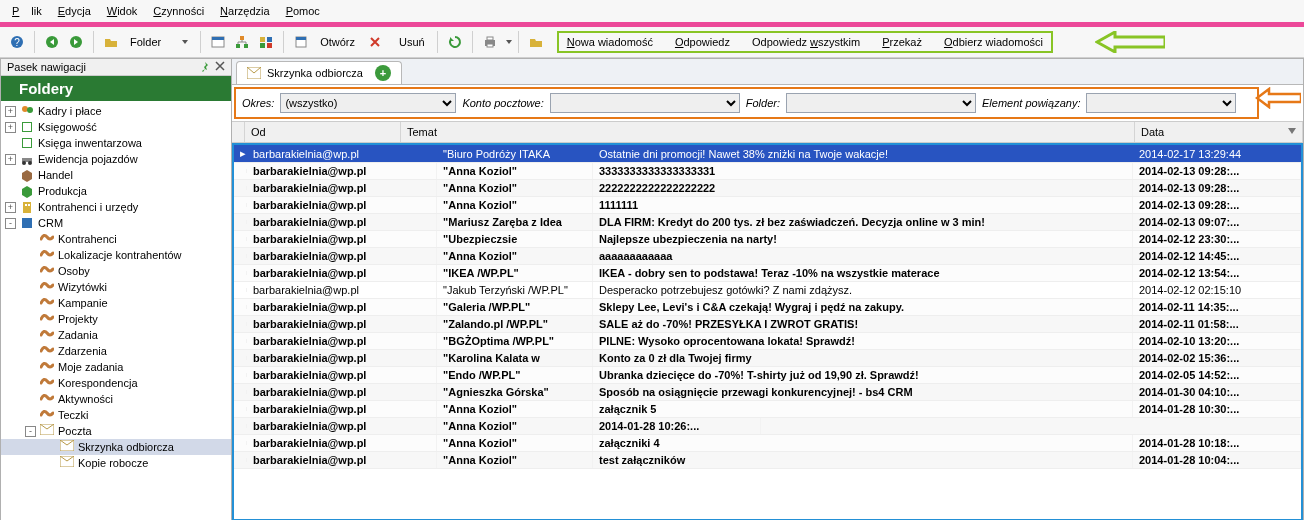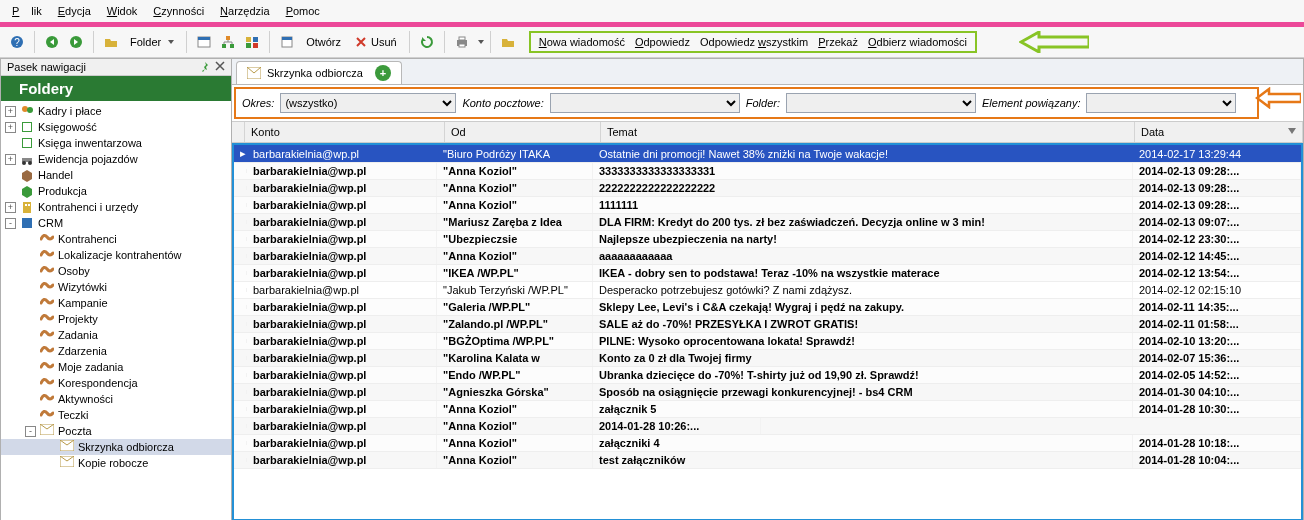--- a/index.html
+++ b/index.html
@@ -30,29 +30,29 @@
     gap: 2px;
     padding: 4px 6px;
     background: #f7f7f7;
     border-bottom: 1px solid #d0d0d0;
   }
   .tb-sep { width:1px; height:22px; background:#d0d0d0; margin:0 4px; }
   .tb-btn {
     display:inline-flex; align-items:center; justify-content:center;
     width:22px; height:22px; border:1px solid transparent; border-radius:3px;
   }
-  .tb-text-btn { display:inline-flex; align-items:center; gap:4px; padding:2px 6px; }
+  .tb-text-btn { display:inline-flex; align-items:center; gap:18px; padding:2px 6px; }
   .dropdown-caret {
     width:0;height:0;border-left:3px solid transparent;border-right:3px solid transparent;
     border-top:4px solid #555; margin-left:3px;
   }
 
   
   .link-group {
-    display:flex; align-items:center; gap:10px;
+    display:flex; align-items:center; gap:22px;
     border:2px solid #88c425; padding:3px 8px; margin-left:8px;
   }
   .link-group a { color:#000; text-decoration:none; cursor:pointer; }
   .link-group a span.ul { text-decoration: underline; }
 
   .green-arrow {
     margin-left: 40px;
     display:inline-flex; align-items:center;
   }
 
@@ -560,21 +560,20 @@
       </div>
       <span class="orange-arrow">
         <svg width="46" height="22">
             <path d="M46 7 H14 V2 L2 11 L14 20 V15 H46 Z" fill="none" stroke="#e67817" stroke-width="2.5"></path>
           </svg>
       </span>
     </div>
 
     <div class="grid-head">
       <div style="width:12px"></div>
-      <div class="col-konto">Konto</div>
       <div class="col-od">Od</div>
       <div class="col-temat">Temat</div>
       <div class="col-data">
         <span>Data</span>
         <span style="position:absolute;right:6px;top:6px">
           <svg width="8" height="6">
               <path d="M0 0h8L4 6z" fill="#777"></path>
             </svg>
         </span>
       </div>
@@ -663,21 +662,21 @@
           <div class="col-konto">barbarakielnia@wp.pl</div>
           <div class="col-od">"BGŻOptima /WP.PL"</div>
           <div class="col-temat">PILNE: Wysoko oprocentowana lokata! Sprawdź!</div>
           <div class="col-data">2014-02-10 13:20:...</div>
         </div>
         <div class="grow bold">
           <div class="col-marker"></div>
           <div class="col-konto">barbarakielnia@wp.pl</div>
           <div class="col-od">"Karolina Kalata w</div>
           <div class="col-temat">Konto za 0 zł dla Twojej firmy</div>
-          <div class="col-data">2014-02-07 15:36:...</div>
+          <div class="col-data">2014-02-02 15:36:...</div>
         </div>
         <div class="grow bold alt">
           <div class="col-marker"></div>
           <div class="col-konto">barbarakielnia@wp.pl</div>
           <div class="col-od">"Endo /WP.PL"</div>
           <div class="col-temat">Ubranka dziecięce do -70%! T-shirty już od 19,90 zł. Sprawdź!</div>
           <div class="col-data">2014-02-05 14:52:...</div>
         </div>
         <div class="grow bold">
           <div class="col-marker"></div>

